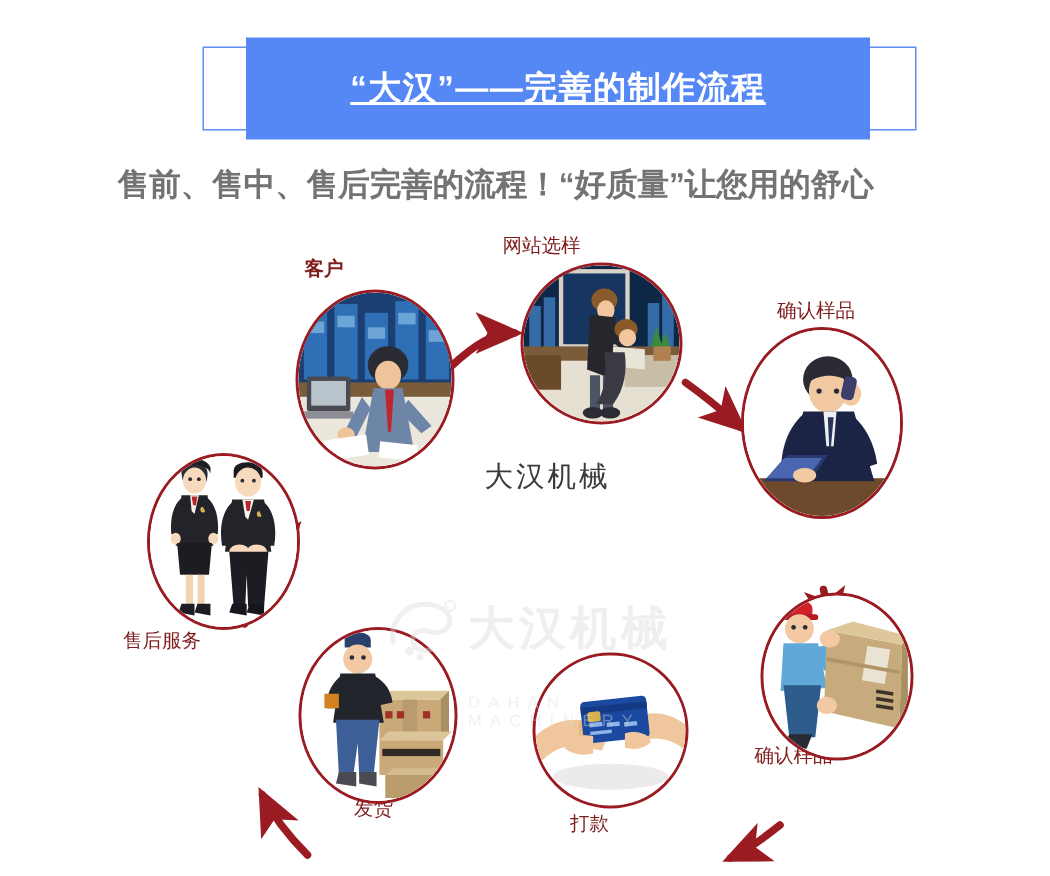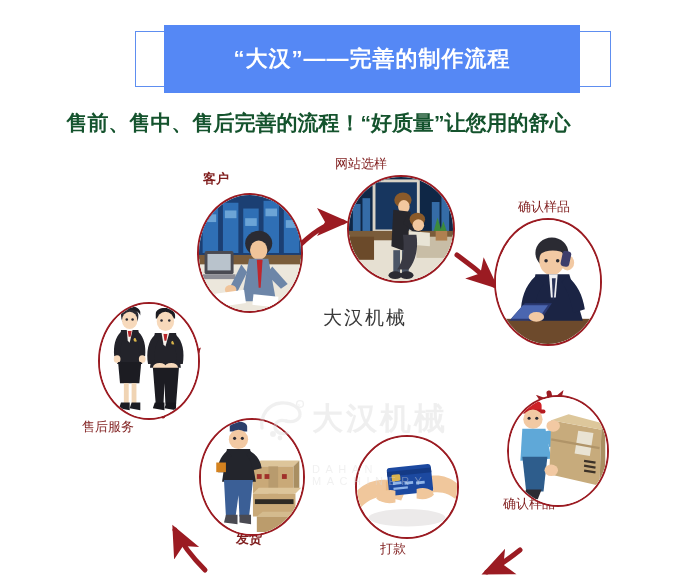--- a/index.html
+++ b/index.html
@@ -43,29 +43,30 @@
     left: 164px; top: 25px;
     width: 416px; height: 68px;
     display: flex;
     align-items: center;
     justify-content: center;
     color: #ffffff;
     font-size: 22px;
     font-weight: bold;
     letter-spacing: 1px;
     white-space: nowrap;
+    text-decoration: underline;
   }
 
   
   #subtitle {
     position: absolute;
-    left: 0; top: 109px;
+    left: 12px; top: 109px;
     width: 637px;
     text-align: center;
-    color: #14532d;
+    color: #737373;
     font-size: 21px;
     font-weight: bold;
     white-space: nowrap;
   }
 
   
   #diagram {
     position: absolute;
     left: 0; top: 150px;
     width: 700px; height: 434px;
@@ -347,21 +348,21 @@
             <rect x="37" y="51" width="15" height="2.4"></rect>
           </g>
           <rect x="36" y="39" width="9" height="7" rx="1.5" fill="#d9b24e" transform="rotate(-6 40 42)"></rect>
           <path d="M22,60 C26,56 34,54 40,56 L40,68 C32,70 24,68 20,64 Z" fill="#f0c79c"></path>
           <path d="M78,56 C74,53 68,52 62,54 L62,64 C70,66 76,64 80,60 Z" fill="#f0c79c"></path>
         </svg>
       </div>
     </div>
 
     <div class="node">
-      <div class="node-label" style="left:179px; top:380px;font-weight:bold;">发货</div>
+      <div class="node-label" style="left:179px; top:380px;">发货</div>
       <div class="node-circle" style="left:199px; top:268px; width:106px; height:118px;">
         <svg class="node-art" viewBox="0 0 106 118" preserveAspectRatio="xMidYMid slice">
           <rect x="0" y="0" width="106" height="118" fill="#ffffff"></rect>
           <g>
             <path d="M54,48 L96,48 L96,76 L54,76 Z" fill="#c9a978"></path>
             <path d="M54,48 L62,42 L102,42 L96,48 Z" fill="#ddc59a"></path>
             <path d="M96,48 L102,42 L102,70 L96,76 Z" fill="#a98f62"></path>
             <rect x="70" y="48" width="10" height="28" fill="#b89b6e"></rect>
             <g fill="#a0302a">
               <rect x="58" y="56" width="5" height="5"></rect>

